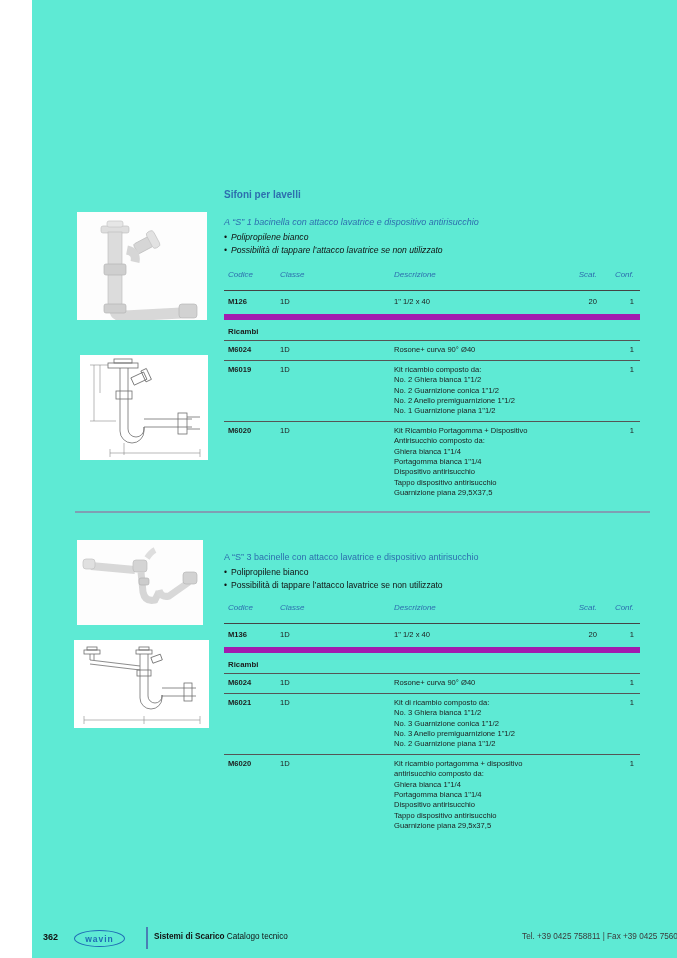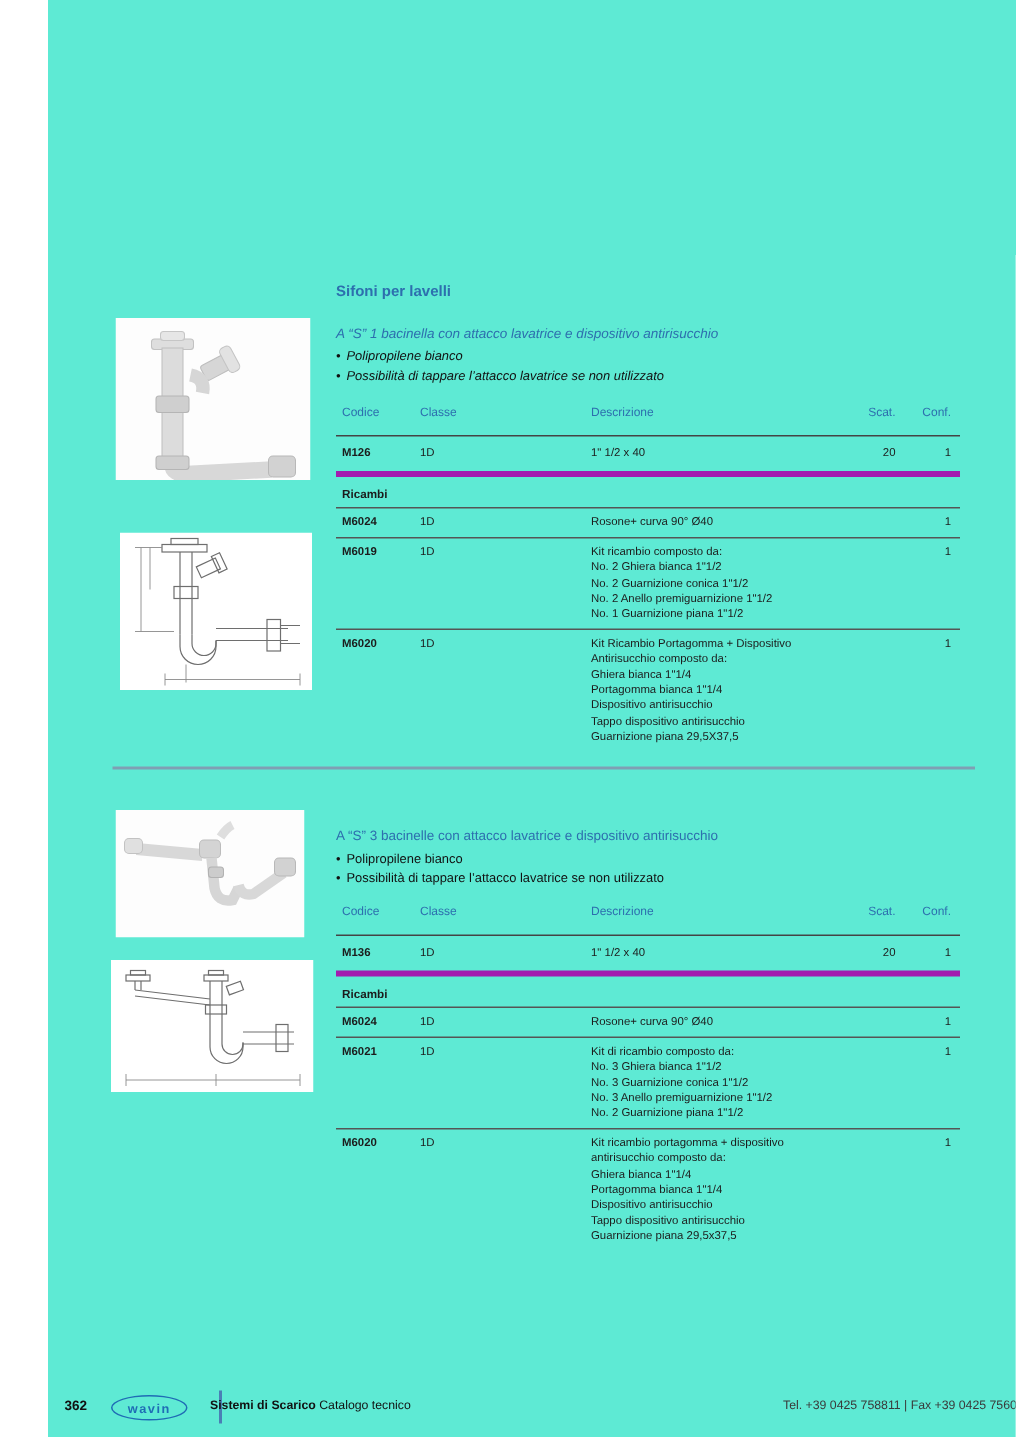--- a/index.html
+++ b/index.html
@@ -22,29 +22,29 @@
   
   .ptable { position:absolute; left:192px; width:416px; font-size:7.6px; }
   .t1 { top:264px; }
   .t2 { top:597px; }
   .trow {
     display:grid;
     grid-template-columns:56px 114px 175px 28px 43px;
     align-items:start;
   }
   .trow > div { padding-top:4px; padding-bottom:4px; }
-  .thead { color:#2d6fae; font-size:8px; border-bottom:1.2px solid #444; }
+  .thead { color:#2d6fae; font-size:8px; border-bottom:1.2px solid #444;font-style:italic; }
   .thead > div { padding-top:6px; padding-bottom:11px; }
   .cell-codice { padding-left:4px; font-weight:bold; }
   .thead .cell-codice { font-weight:normal; }
   .cell-scat, .cell-conf { text-align:right; }
   .cell-conf { padding-right:6px; }
   .cell-desc { white-space:pre-line; line-height:10.4px; }
   .row-main > div { padding-top:6px; padding-bottom:7px; }
-  .row-main { border-bottom:4px solid #a21caf; }
+  .row-main { border-bottom:6px solid #a21caf; }
   .ricambi-label {
     font-weight:bold; font-size:7.8px; padding:7px 0 4px 4px;
     border-bottom:1px solid #555;
   }
   .row-ric { border-bottom:1px solid #555; }
   .row-ric.last { border-bottom:none; }
   
   .fig { position:absolute; }
   .fig-photo-1   { left:45px;  top:212px; }
   .fig-drawing-1 { left:48px;  top:355px; }
@@ -58,21 +58,21 @@
   
   .footer { position:absolute; left:0; top:925px; width:677px; height:33px; }
   .page-number { position:absolute; left:11px; top:7px; font-size:9px; font-weight:bold; color:#111; }
   .brand-logo {
     position:absolute; left:42px; top:5px; width:49px; height:15px;
     border:1.6px solid #1f6cb5; border-radius:50%;
     display:flex; align-items:center; justify-content:center;
     color:#1f6cb5; font-weight:bold; font-size:8.5px; letter-spacing:1px;
   }
   .footer-vline { position:absolute; left:114px; top:2px; width:1.5px; height:22px; background:#4a7fb5; }
-  .footer-catalog { position:absolute; left:108px; top:7px; font-size:8.2px; color:#111; }
+  .footer-catalog { position:absolute; left:122px; top:7px; font-size:8.2px; color:#111; }
   .footer-catalog .bold { font-weight:bold; }
   .footer-contact { position:absolute; right:22px; top:7px; font-size:8.2px; color:#3a3a3a; }
   svg { display:block; }
 </style>
 </head>
 <body>
 
 <div class="page">
 
   <div class="page-title">Sifoni per lavelli</div>

